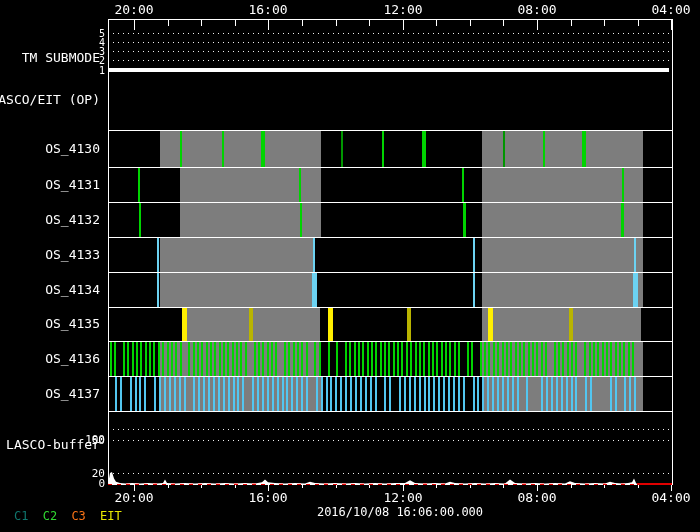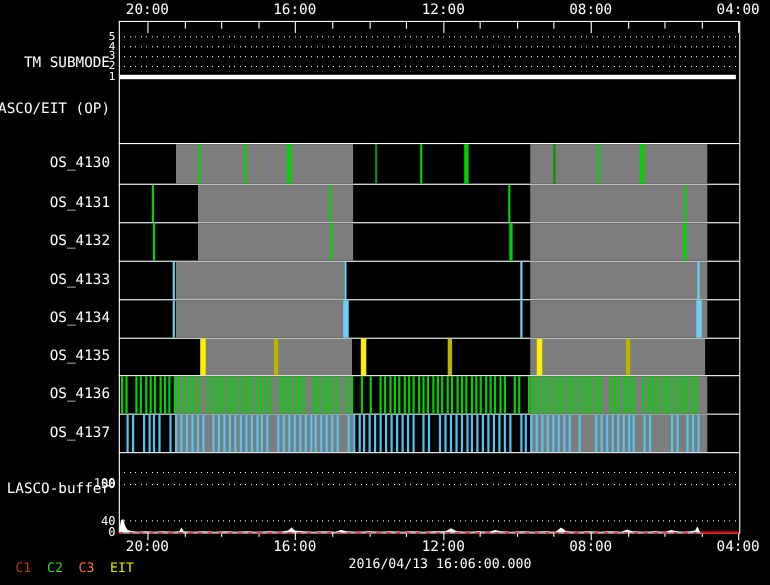--- a/index.html
+++ b/index.html
@@ -346,30 +346,30 @@
       <div style="position: absolute; left: 610px; top: 377px; width: 2px; height: 34px; background: rgb(82, 198, 240);"></div>
       <div style="position: absolute; left: 615px; top: 377px; width: 2px; height: 34px; background: rgb(82, 198, 240);"></div>
       <div style="position: absolute; left: 624px; top: 377px; width: 2px; height: 34px; background: rgb(82, 198, 240);"></div>
       <div style="position: absolute; left: 629px; top: 377px; width: 2px; height: 34px; background: rgb(82, 198, 240);"></div>
       <div style="position: absolute; left: 634px; top: 377px; width: 2px; height: 34px; background: rgb(82, 198, 240);"></div>
       <div style="position: absolute; left: 108px; top: 429px; width: 564px; height: 1px; background: repeating-linear-gradient(90deg, rgba(255, 255, 255, 0.95) 0px, rgba(255, 255, 255, 0.95) 1px, transparent 1px, transparent 5px);"></div>
       <div style="position: absolute; left: 108px; top: 440px; width: 564px; height: 1px; background: repeating-linear-gradient(90deg, rgba(255, 255, 255, 0.95) 0px, rgba(255, 255, 255, 0.95) 1px, transparent 1px, transparent 5px);"></div>
       <div style="position: absolute; left: 108px; top: 473px; width: 564px; height: 1px; background: repeating-linear-gradient(90deg, rgba(255, 255, 255, 0.95) 0px, rgba(255, 255, 255, 0.95) 1px, transparent 1px, transparent 5px);"></div>
       <div style="position: absolute; left: 72px; top: 433px; width: 33px; text-align: right; font-size: 11px; line-height: 13px; white-space: nowrap; color: rgb(255, 255, 255);">100</div>
       <div style="position: absolute; left: 72px; top: 434px; width: 33px; text-align: right; font-size: 11px; line-height: 13px; white-space: nowrap; color: rgb(255, 255, 255);">50</div>
-      <div style="position: absolute; left: 72px; top: 467px; width: 33px; text-align: right; font-size: 11px; line-height: 13px; white-space: nowrap; color: rgb(255, 255, 255);">40</div>
+      <div style="position: absolute; left: 72px; top: 467px; width: 33px; text-align: right; font-size: 11px; line-height: 13px; white-space: nowrap; color: rgb(255, 255, 255);">20</div>
       <div style="position: absolute; left: 72px; top: 477px; width: 33px; text-align: right; font-size: 11px; line-height: 13px; white-space: nowrap; color: rgb(255, 255, 255);">0</div>
       <div style="position: absolute; left: 108px; top: 483px; width: 529px; height: 2px; background: repeating-linear-gradient(90deg, rgb(224, 0, 0) 0px, rgb(224, 0, 0) 4px, transparent 4px, transparent 9px);"></div>
       <div style="position: absolute; left: 637px; top: 483px; width: 35px; height: 2px; background: rgb(224, 0, 0);"></div>
       <svg width="564" height="73" viewBox="0 0 564 73" style="position: absolute; left: 108px; top: 411px;">
         <polygon points="0,73 0,73.0 2,62.0 4,60.9 6,67.5 8,70.8 12,71.9 18,72.5 24,71.9 32,72.5 40,71.9 48,72.5 55,71.9 57,68.6 59,71.9 67,72.5 77,71.9 87,72.5 97,71.9 107,72.5 117,71.9 127,72.5 137,71.9 147,72.5 154,71.3 157,68.6 160,71.3 167,71.9 177,72.5 187,71.9 197,72.5 202,70.8 207,71.9 217,72.5 227,71.9 237,72.5 247,71.9 257,72.5 267,71.9 277,72.5 287,71.9 297,71.9 302,69.2 307,71.9 317,72.5 327,71.9 337,72.5 342,70.8 347,71.9 357,72.5 367,71.9 377,72.5 387,71.9 397,72.5 402,68.6 407,71.9 417,72.5 427,71.9 437,72.5 447,71.9 457,72.5 462,70.3 467,71.9 477,72.5 487,71.9 497,72.5 502,70.8 507,71.9 514,72.5 520,71.9 524,71.3 526,67.5 528,71.9 529,73.0 529,73" fill="#ffffff"></polygon>
       </svg>
     </div>
 
-  <div class="date">2016/04/13 16:06:00.000</div>
+  <div class="date">2016/10/08 16:06:00.000</div>
 
   <div class="legend">
-    <span id="lg0" style="color: #c2410c;">C1</span>
+    <span id="lg0" style="color: #0f766e;">C1</span>
     <span id="lg1" style="color: rgb(48, 216, 48);">C2</span>
     <span id="lg2" style="color: #f97316;">C3</span>
     <span id="lg3" style="color: rgb(232, 232, 0);">EIT</span>
   </div>
 </div>
 
 </body></html>

